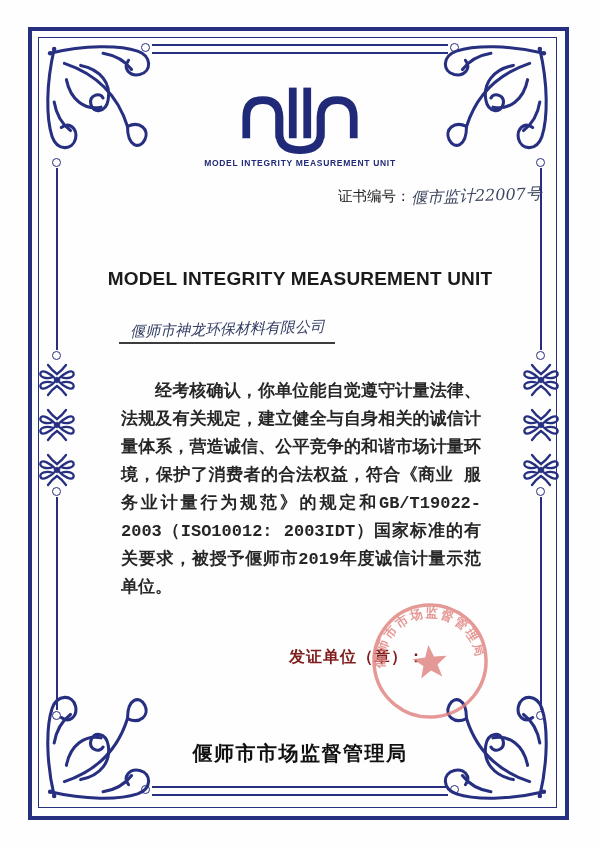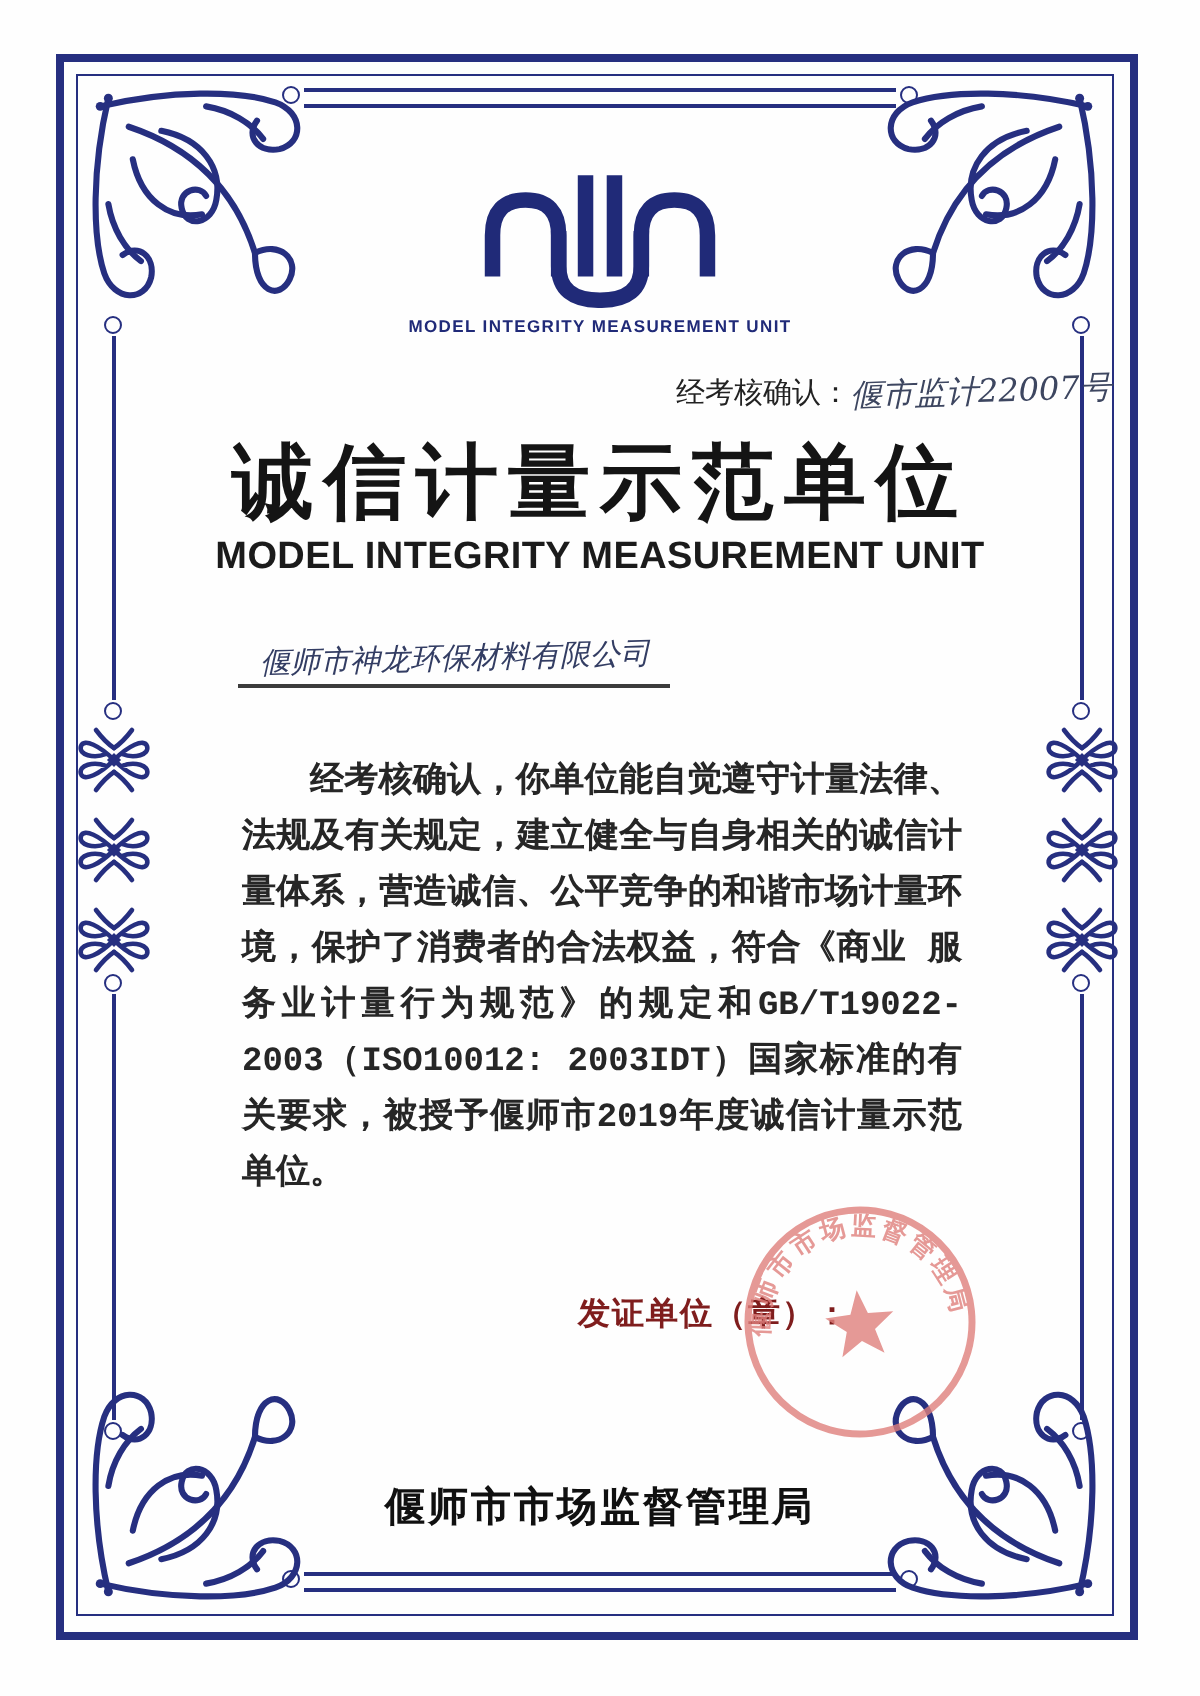--- a/index.html
+++ b/index.html
@@ -153,24 +153,23 @@
       <path d="M16,120 V80 Q16,46 48,46 Q80,46 80,80 V120"></path>
       <path d="M160,120 V80 Q160,46 192,46 Q224,46 224,80 V120"></path>
       <path d="M106,22 V120"></path>
       <path d="M134,22 V120"></path>
       <path d="M80,76 V110 Q80,143 120,143 Q160,143 160,110 V76"></path>
     </g>
   </svg>
   <div class="logo-caption">MODEL INTEGRITY MEASUREMENT UNIT</div>
 
   <div class="cert-no">
-    <span>经考核确认：</span><span class="value">偃市监计22007号</span>
+    <span>证书编号：</span><span class="value">偃市监计22007号</span>
   </div>
 
-  <div class="title-cn">诚信计量示范单位</div>
   <div class="title-en">MODEL INTEGRITY MEASUREMENT UNIT</div>
 
   <div class="awardee">
     <span>偃师市神龙环保材料有限公司</span>
   </div>
 
   <div class="body-text">经考核确认，你单位能自觉遵守计量法律、法规及有关规定，建立健全与自身相关的诚信计量体系，营造诚信、公平竞争的和谐市场计量环境，保护了消费者的合法权益，符合《商业 服务业计量行为规范》的规定和GB/T19022-2003（ISO10012: 2003IDT）国家标准的有关要求，被授予偃师市2019年度诚信计量示范单位。</div>
 
   <div class="issuer-line">发证单位（章）：</div>
 

